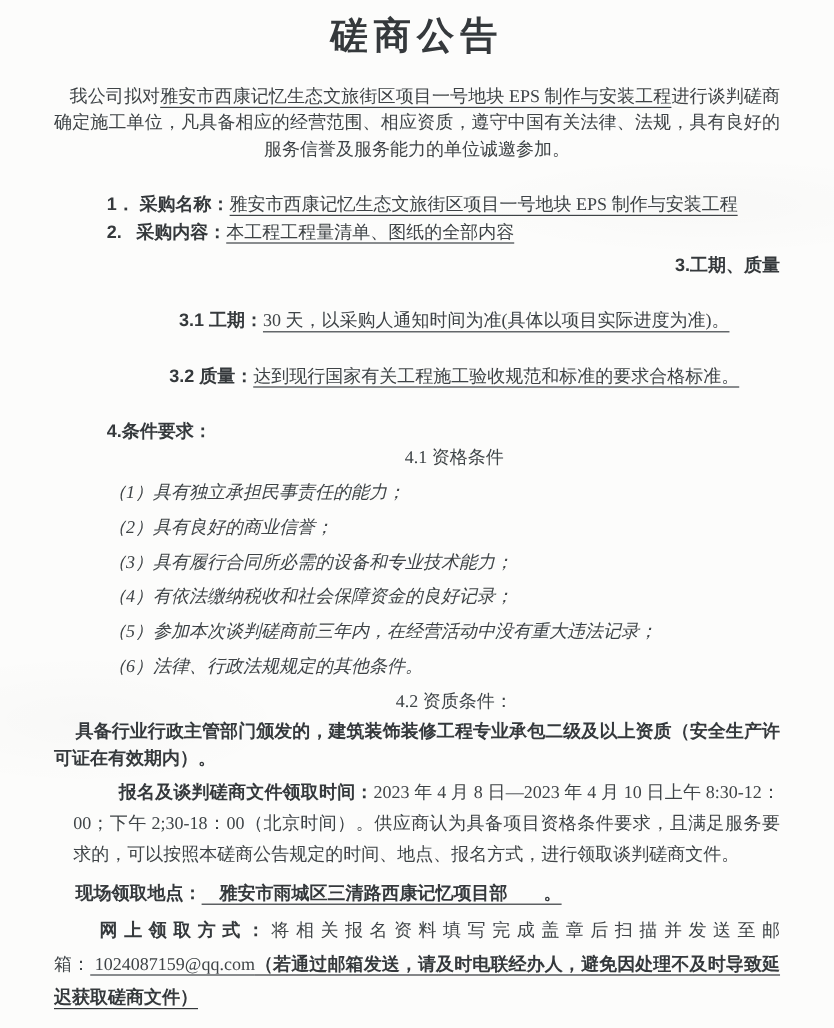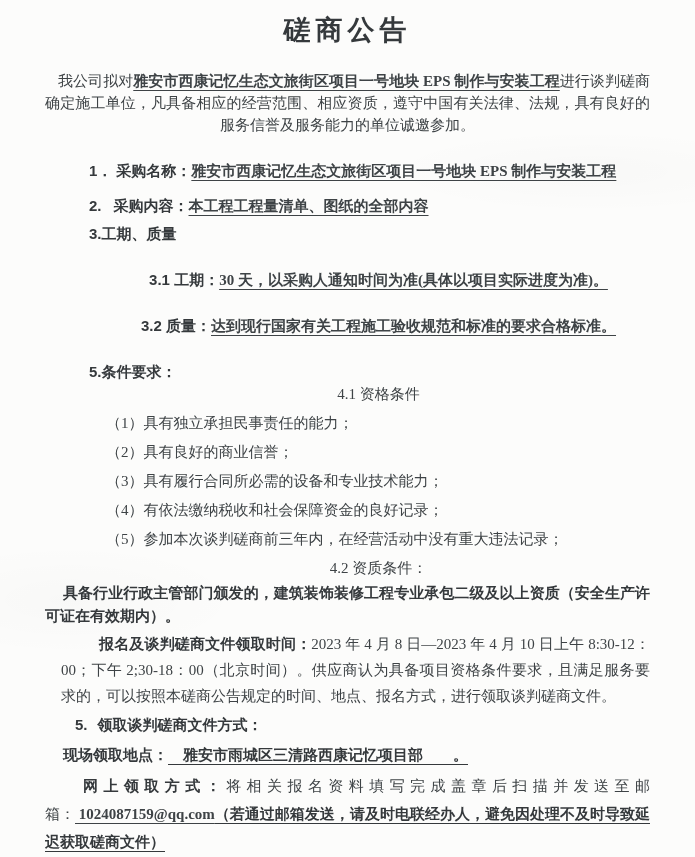--- a/index.html
+++ b/index.html
@@ -17,52 +17,51 @@
     color: var(--text, #3e4346);
     font-size: 15px;
     background:
       radial-gradient(ellipse 300px 60px at 85% 20%, rgba(0,0,0,0.015), transparent 70%),
       radial-gradient(ellipse 250px 80px at 10% 70%, rgba(0,0,0,0.015), transparent 70%),
       #fcfcfb;
   }
   .title {
     margin: 0;
     font-family: "Liberation Sans", sans-serif;
-    font-size: 27px; line-height: 36px;
+    font-size: 31px; line-height: 36px;
     font-weight: 700;
     letter-spacing: 5px;
     text-align: center;
     color: var(--bold, #35393c);
   }
   .intro {
     margin: 22px 0 0 0;
     line-height: 22px;
     text-align: justify;
     text-align-last: center;
     text-indent: 13px;
   }
   .row  { line-height: 22px; }
   .ml1  { margin-left: 44px; }
   .ml2  { margin-left: 62px; text-align: center; }
-  .ml3  { margin-left: 61px; }
+  .ml3  { margin-left: 45px; font-style: italic; }
   .mt8  { margin-top: 24px; }
   .mt7  { margin-top: 7px; }
-  .mt6  { margin-top: 6px; }
-  .mt4  { margin-top: 13px; }
+  .mt6  { margin-top: 6px; text-align: right; }
+  .mt4  { margin-top: 1px; }
   .mt12 { }
   .b {
     font-family: "Liberation Sans", sans-serif;
     font-weight: 700;
     color: var(--bold, #35393c);
   }
   .u {
     text-decoration: underline;
     text-underline-offset: 4px;
     text-decoration-thickness: 1px;
-    font-weight: bold;
   }
   .num1 { margin-right: 4px; }
   .num2 { margin-right: 12px; }
   .num5 { margin-right: 10px; }
   .credential-text {
     margin: 2px 0 0 0;
     line-height: 23px;
     text-indent: 18px;
     text-align: justify;
   }
@@ -99,36 +98,36 @@
   <div class="row ml1 mt8"><span class="b num1">1．</span><span class="b">采购名称：</span><span class="u">雅安市西康记忆生态文旅街区项目一号地块 EPS 制作与安装工程</span></div>
 
   <div class="row ml1 mt4"><span class="b num2">2.</span><span class="b">采购内容：</span><span class="u">本工程工程量清单、图纸的全部内容</span></div>
 
   <div class="row ml1 mt6 b">3.工期、质量</div>
 
   <div class="row ml2 mt8"><span class="b">3.1 工期：</span><span class="u">30 天，以采购人通知时间为准(具体以项目实际进度为准)。</span></div>
 
   <div class="row ml2 mt8"><span class="b">3.2 质量：</span><span class="u">达到现行国家有关工程施工验收规范和标准的要求合格标准。</span></div>
 
-  <div class="row ml1 mt8 b">5.条件要求：</div>
+  <div class="row ml1 mt8 b">4.条件要求：</div>
 
   <div class="row ml2 mt12">4.1 资格条件</div>
 
   <div class="row ml3 mt7">（1）具有独立承担民事责任的能力；</div>
   <div class="row ml3 mt7">（2）具有良好的商业信誉；</div>
   <div class="row ml3 mt7">（3）具有履行合同所必需的设备和专业技术能力；</div>
   <div class="row ml3 mt7">（4）有依法缴纳税收和社会保障资金的良好记录；</div>
   <div class="row ml3 mt7">（5）参加本次谈判磋商前三年内，在经营活动中没有重大违法记录；</div>
+  <div class="row ml3 mt7">（6）法律、行政法规规定的其他条件。</div>
 
   <div class="row ml2 mt7">4.2 资质条件：</div>
 
   <p class="credential-text b">具备行业行政主管部门颁发的，建筑装饰装修工程专业承包二级及以上资质（安全生产许可证在有效期内）。</p>
 
 
   <p class="registration"><span class="b">报名及谈判磋商文件领取时间：</span><span>2023 年 4 月 8 日—2023 年 4 月 10 日上午 8:30-12：00；下午 2;30-18：00（北京时间）。供应商认为具备项目资格条件要求，且满足服务要求的，可以按照本磋商公告规定的时间、地点、报名方式，进行领取谈判磋商文件。</span></p>
 
-  <div class="sec5-heading"><span class="b num5">5.</span><span class="b">领取谈判磋商文件方式：</span></div>
 
   <div class="onsite"><span class="b">现场领取地点：</span><span class="b u">　雅安市雨城区三清路西康记忆项目部　　。</span></div>
 
   <p class="online"><span class="b">网上领取方式：</span><span>将相关报名资料填写完成盖章后扫描并发送至邮箱：</span><span class="u">&nbsp;1024087159@qq.com</span><span class="b u">（若通过邮箱发送，请及时电联经办人，避免因处理不及时导致延迟获取磋商文件）</span></p>
 
 </div>
 
 </body></html>

